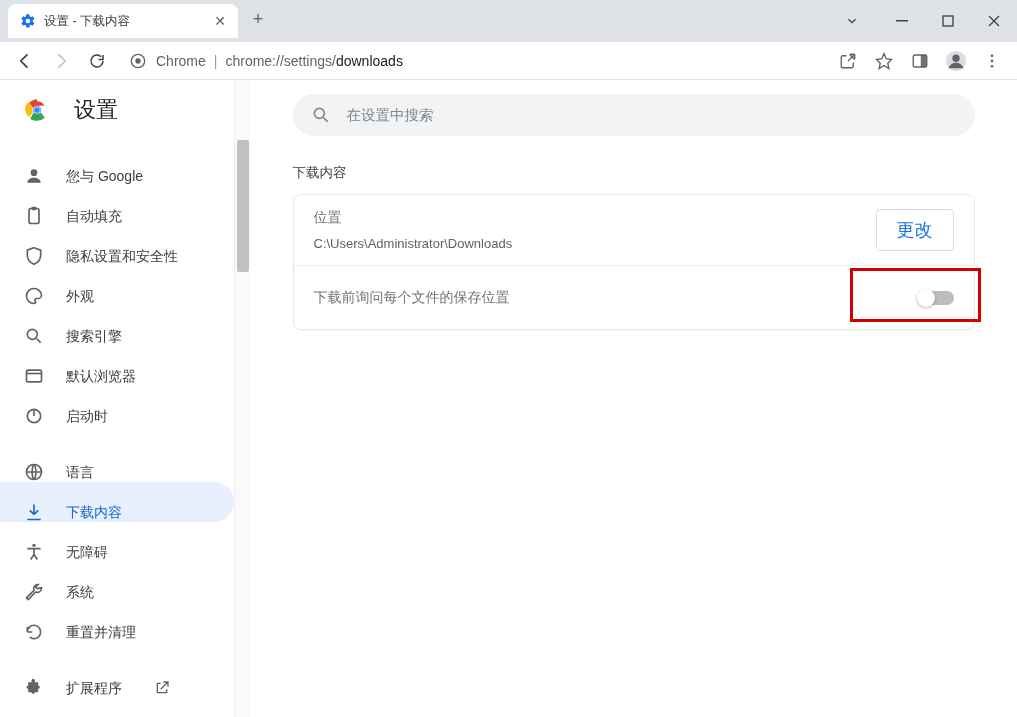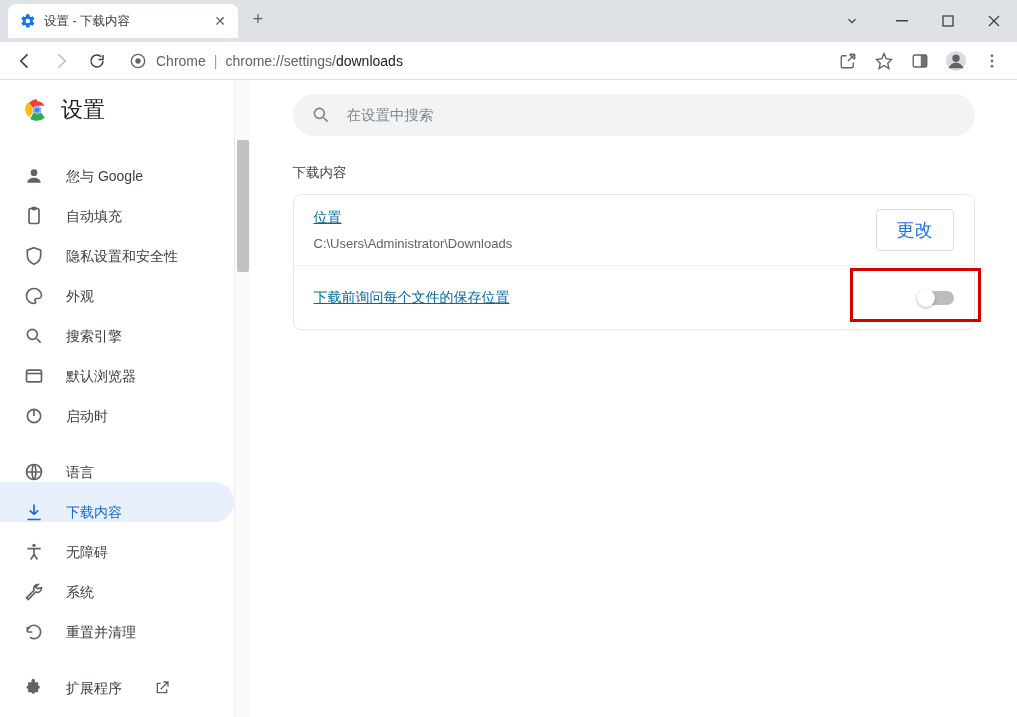--- a/index.html
+++ b/index.html
@@ -25,21 +25,21 @@
   .addr-text .grey { color:#5f6368; }
   .addr-text .divider { color:#9aa0a6; padding:0 8px;}
   .url-action { width:34px; height:30px; display:flex; align-items:center; justify-content:center; color:#5f6368;}
 
   
   .body { display:flex; height:calc(717px - 42px - 38px); background:#fff; position:relative;}
   .sidebar { width:250px; height:100%; position:relative; display:flex; flex-direction:column;}
   .scroll-gutter { position:absolute; right:0; top:0; bottom:0; width:16px; border-left:1px solid #ececec; background:#fafafa;}
   .scroll-thumb { position:absolute; top:60px; width:12px; left:2px; height:132px; background:#c1c1c1; border-radius:2px;}
   .side-inner{ width:234px; padding-bottom:10px; overflow:hidden;}
-  .settings-header{ display:flex; align-items:center; gap:11px; height:60px; padding-left:24px;}
+  .settings-header{ display:flex; align-items:center; gap:24px; height:60px; padding-left:24px;}
   .chrome-logo{ width:26px; height:26px;}
   .settings-title{ font-size:22px; color:#202124; font-weight:400;}
 
   .side-list { list-style:none; padding-top:6px;}
   .side-list li{ display:flex; align-items:flex-end; height:40px; padding-left:24px; font-size:14px; color:#3c4043; border-radius:0 20px 20px 0; gap:22px; cursor:pointer;}
   .side-list li .ic{ width:20px; height:20px; color:#5f6368; display:flex; align-items:center; justify-content:center; flex-shrink:0;}
   .side-list li.selected{ background:#e8f0fe; color:#1967d2;}
   .side-list li.selected .ic{ color:#1967d2;}
   .side-spacer{ height:16px;}
   .ext-link{ margin-left:8px;}
@@ -48,21 +48,21 @@
   .search-wrap{ margin-top:14px; width:682px; height:42px; background:#f1f3f4; border-radius:21px; display:flex; align-items:center; padding:0 18px; gap:16px;}
   .search-wrap input{ flex:1; border:none; background:transparent; font-size:14.5px; outline:none; color:#202124;}
   .search-wrap input::placeholder{ color:#80868b;}
   .search-ico{ color:#5f6368;}
 
   .section-title{ width:682px; text-align:left; font-size:13.5px; color:#3c4043; margin-top:28px; margin-bottom:12px;}
   .card{ width:682px; border:1px solid #e8e8e8; border-radius:8px; background:#fff; box-shadow:0 1px 1px rgba(0,0,0,0.02);}
   .row{ display:flex; align-items:center; padding:14px 20px; min-height:64px; position:relative;}
   .row + .row{ border-top:1px solid #eee;}
   .row .col{ flex:1;}
-  .row .label{ font-size:14px; color:#0369a1;text-decoration:underline;}
+  .row .label{ font-size:14px; color:#737373;}
   .row .sub{ font-size:13px; color:#5f6368; margin-top:9px;}
   .change-btn{ border:1px solid #dadce0; background:#fff; color:#1a73e8; font-size:18px; padding:8px 20px; border-radius:4px; cursor:pointer;}
 
   .toggle{ width:36px; height:14px; background:#bdbdbd; border-radius:8px; position:relative;}
   .toggle .knob{ position:absolute; width:18px; height:18px; background:#fff; border-radius:50%; top:-2px; left:-1px; box-shadow:0 1px 3px rgba(0,0,0,0.3);}
 
   .red-box{ position:absolute; border:3px solid #d40000; pointer-events:none;}
 
   svg{ display:block; }
 </style>

